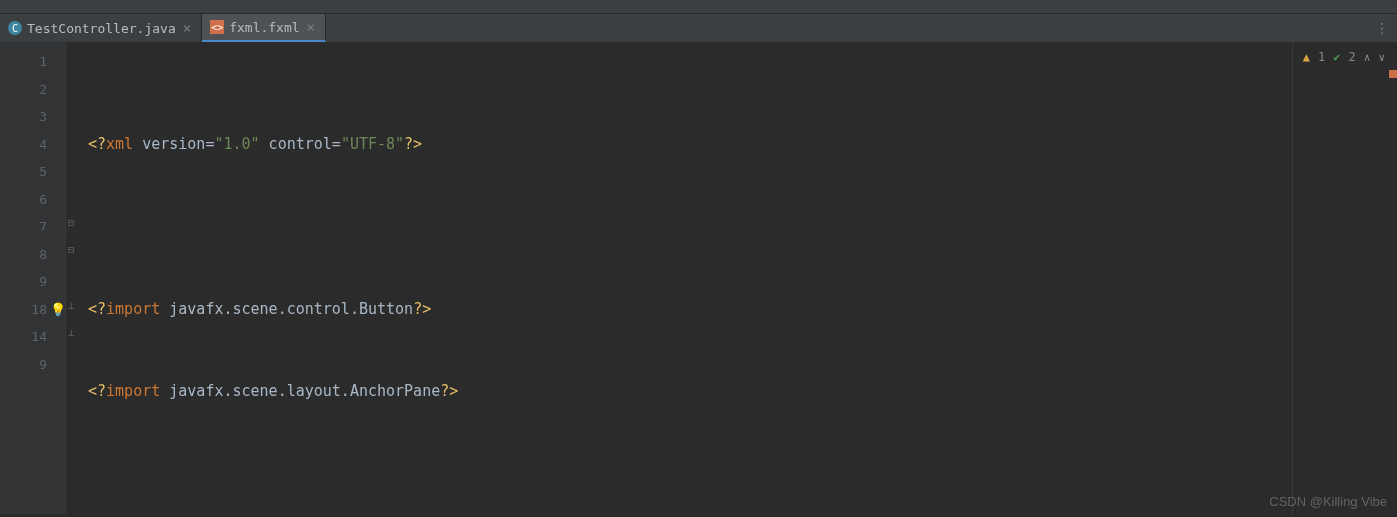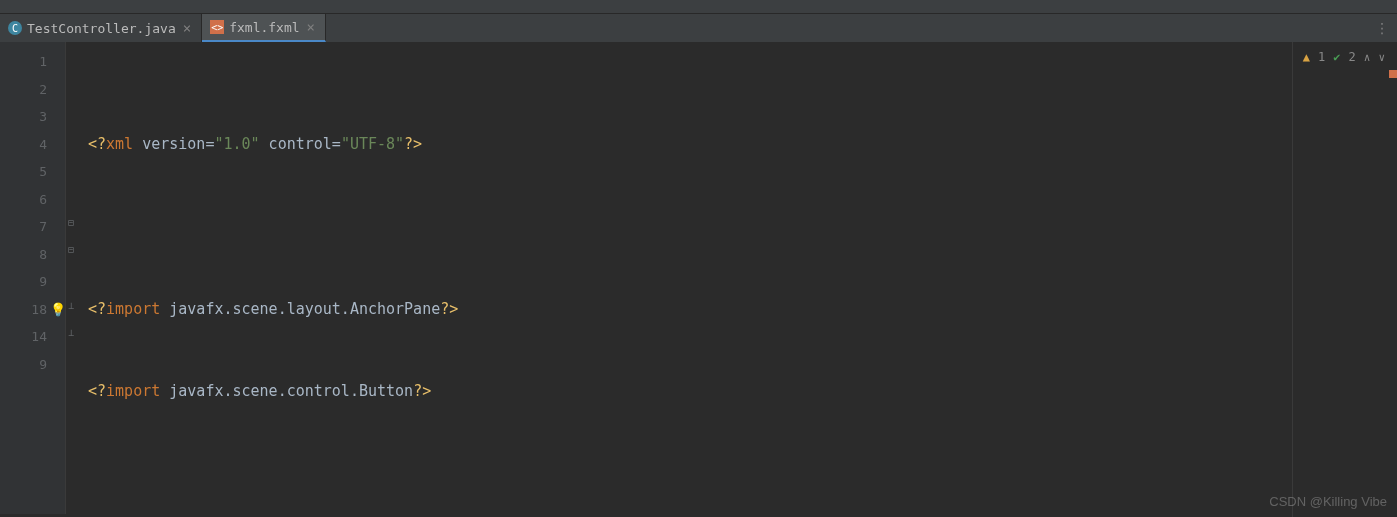--- a/index.html
+++ b/index.html
@@ -192,22 +192,22 @@
     <span class="fold-handle" style="top:175px">⊟</span>
     <span class="fold-handle" style="top:202px">⊟</span>
     <span class="fold-handle" style="top:258px">⊥</span>
     <span class="fold-handle" style="top:285px">⊥</span>
   </div>
 
   <div class="code">
     <span class="bulb">💡</span>
     <div class="line"><span class="c-tag">&lt;?</span><span class="c-kw">xml</span><span class="c-attr"> version=</span><span class="c-val">"1.0"</span><span class="c-attr"> control=</span><span class="c-val">"UTF-8"</span><span class="c-tag">?&gt;</span></div>
     <div class="line"></div>
+    <div class="line"><span class="c-tag">&lt;?</span><span class="c-kw">import</span><span class="c-attr"> javafx.scene.control.Button</span><span class="c-tag">?&gt;</span></div>
     <div class="line"><span class="c-tag">&lt;?</span><span class="c-kw">import</span><span class="c-attr"> javafx.scene.layout.AnchorPane</span><span class="c-tag">?&gt;</span></div>
-    <div class="line"><span class="c-tag">&lt;?</span><span class="c-kw">import</span><span class="c-attr"> javafx.scene.control.Button</span><span class="c-tag">?&gt;</span></div>
     <div class="line"></div>
     
     
     
     
     
     
     
   </div>
 </div>

